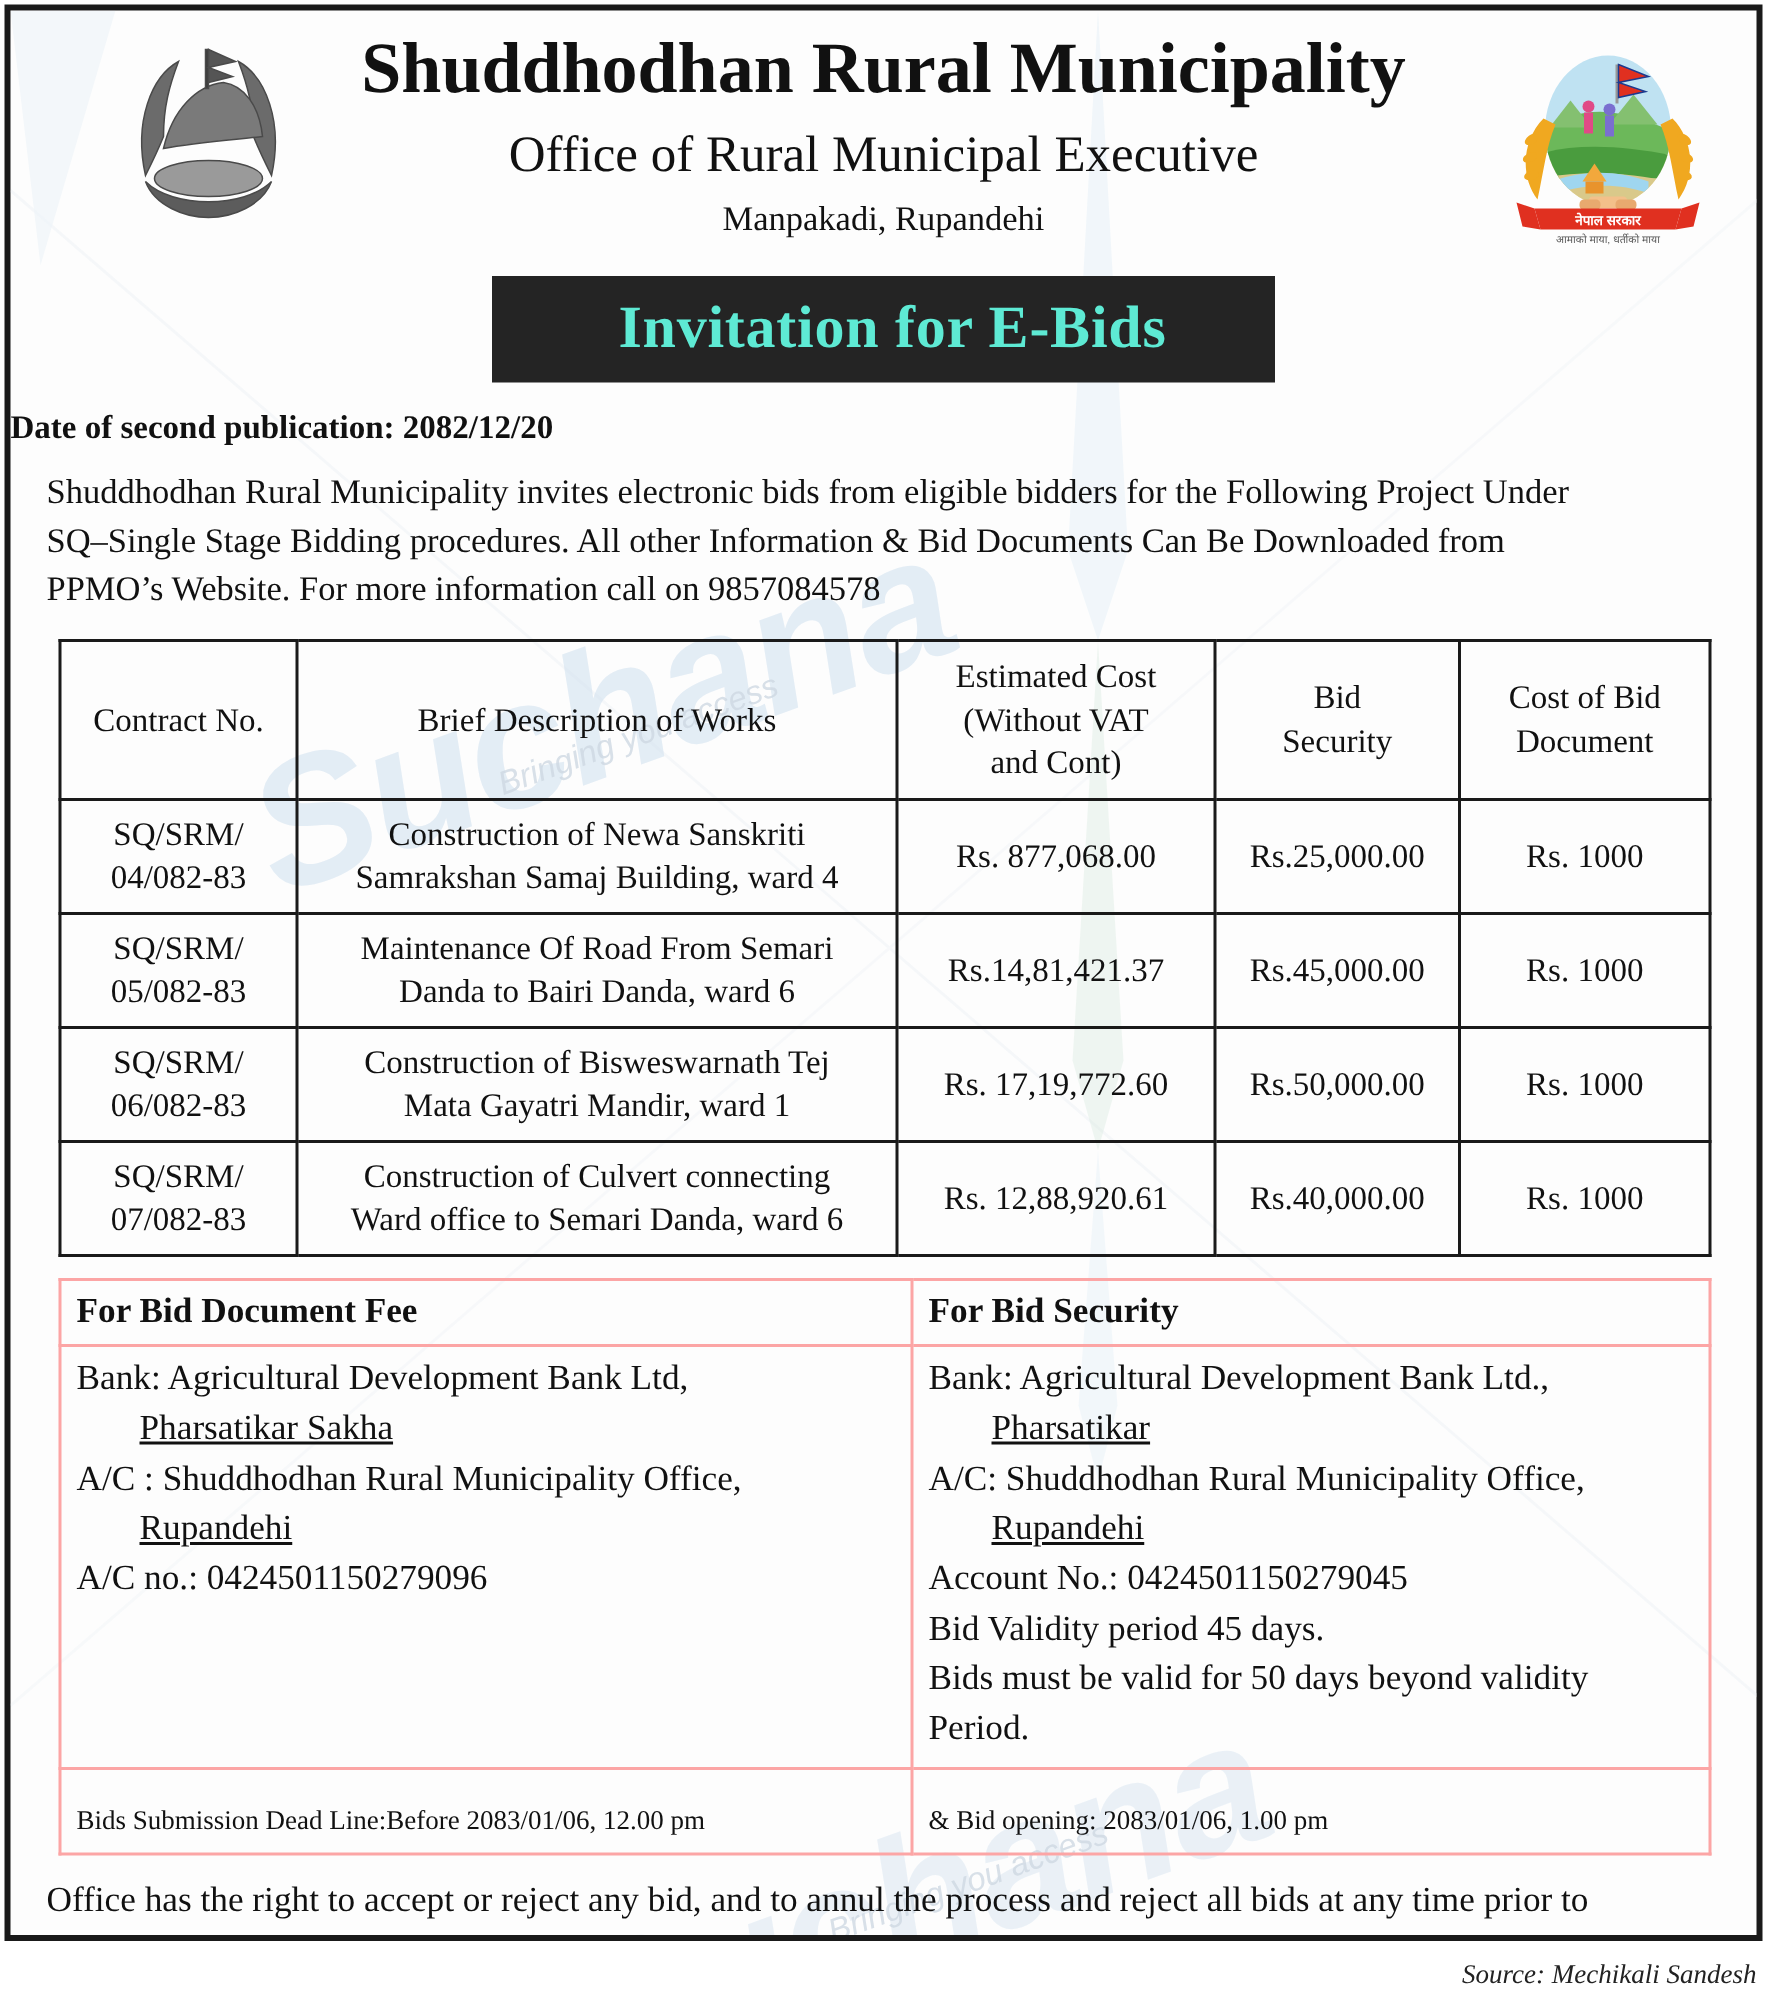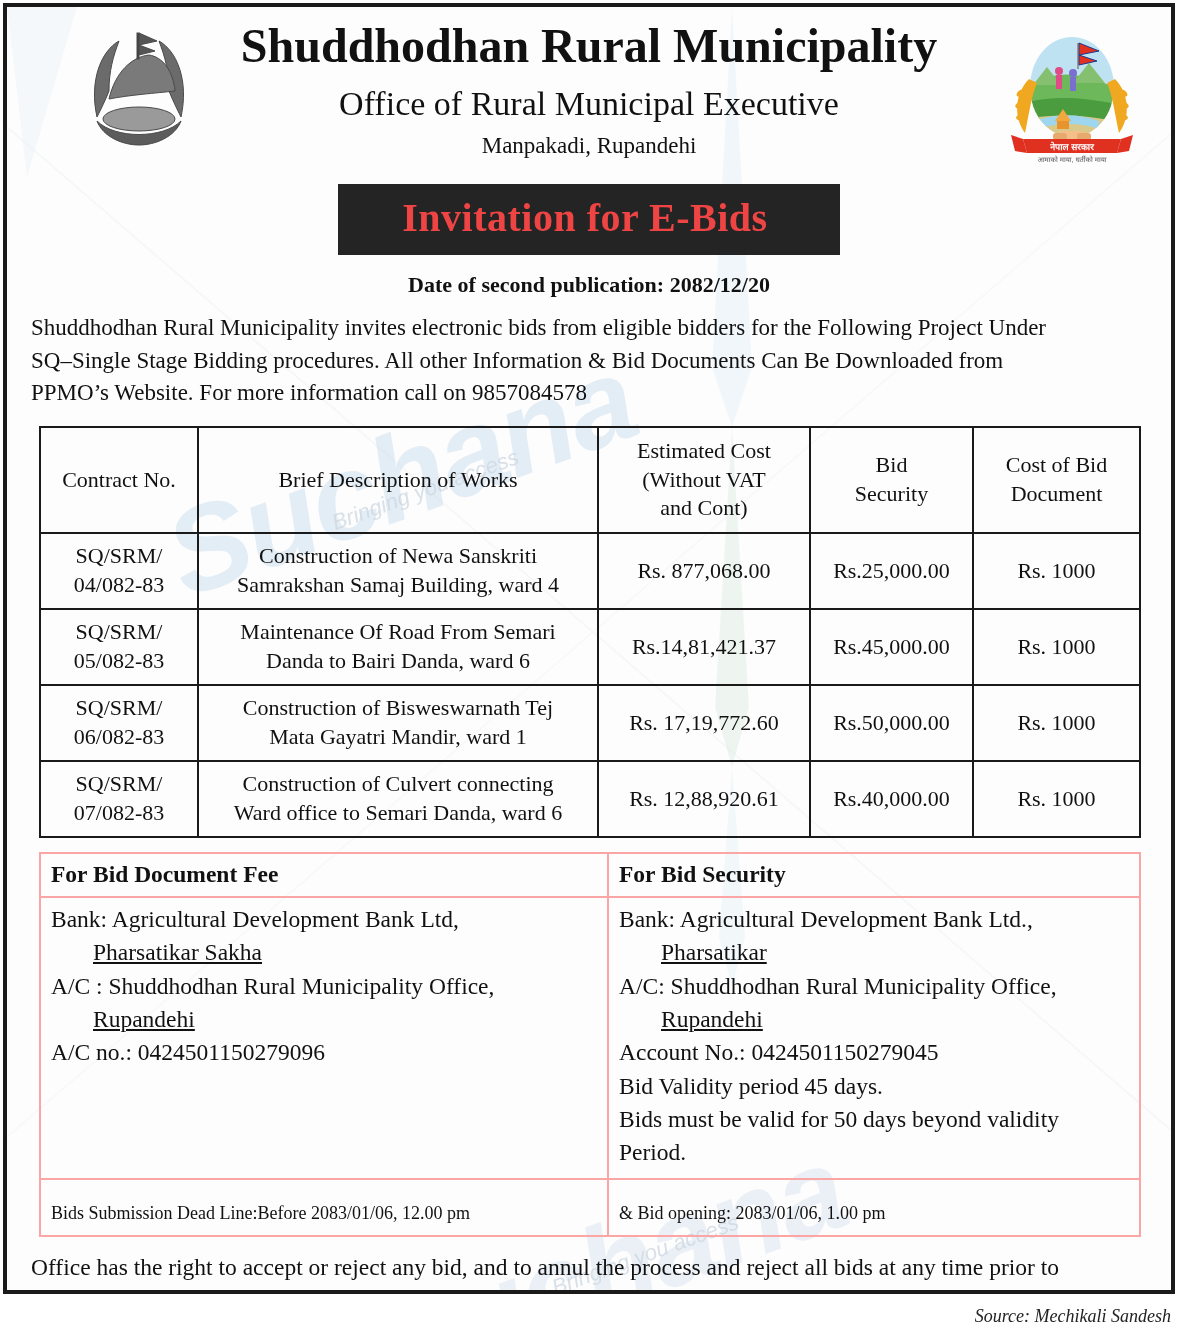--- a/index.html
+++ b/index.html
@@ -142,30 +142,30 @@
   
   #banner-wrap {
     position: relative;
     z-index: 2;
     text-align: center;
     margin-top: 5px;
   }
   #banner {
     display: inline-block;
     background: #242424;
-    color: #ef4444;
+    color: #5eead4;
     font-size: 40px;
     font-weight: 700;
-    padding: 10px 72px 14px 64px;
+    padding: 10px 72px 14px 84px;
     letter-spacing: .5px;
   }
   #pubdate {
     position: relative;
     z-index: 2;
-    text-align: center;
+    text-align: left;
     font-size: 22px;
     font-weight: 700;
     margin-top: 17px;
   }
 
   
   #intro {
     position: relative;
     z-index: 2;
     margin: 14px 24px 0 24px;

